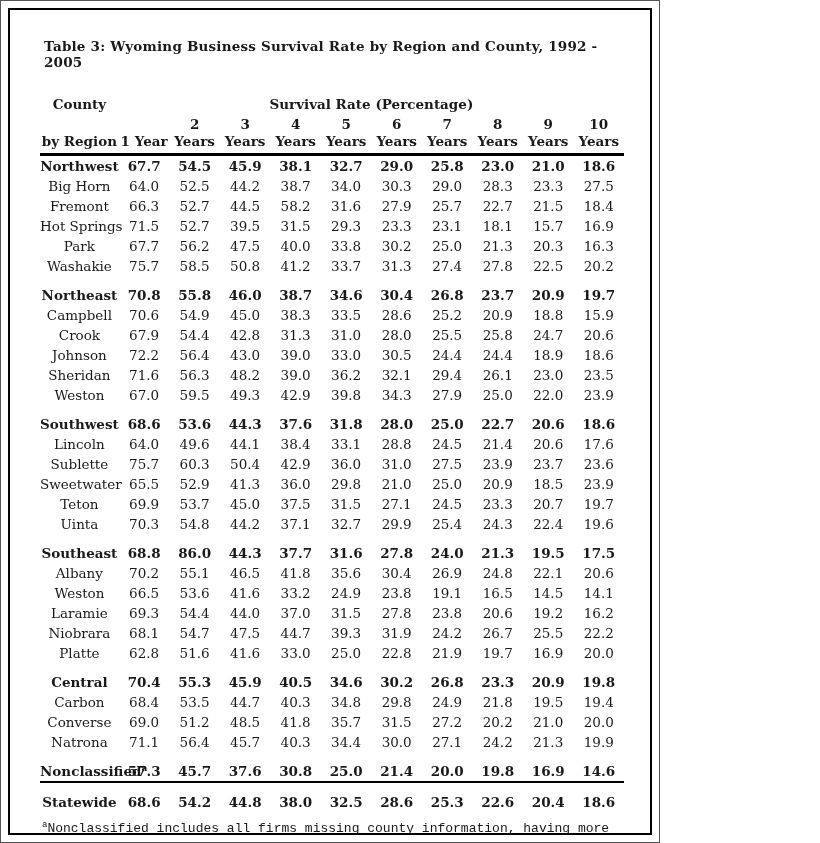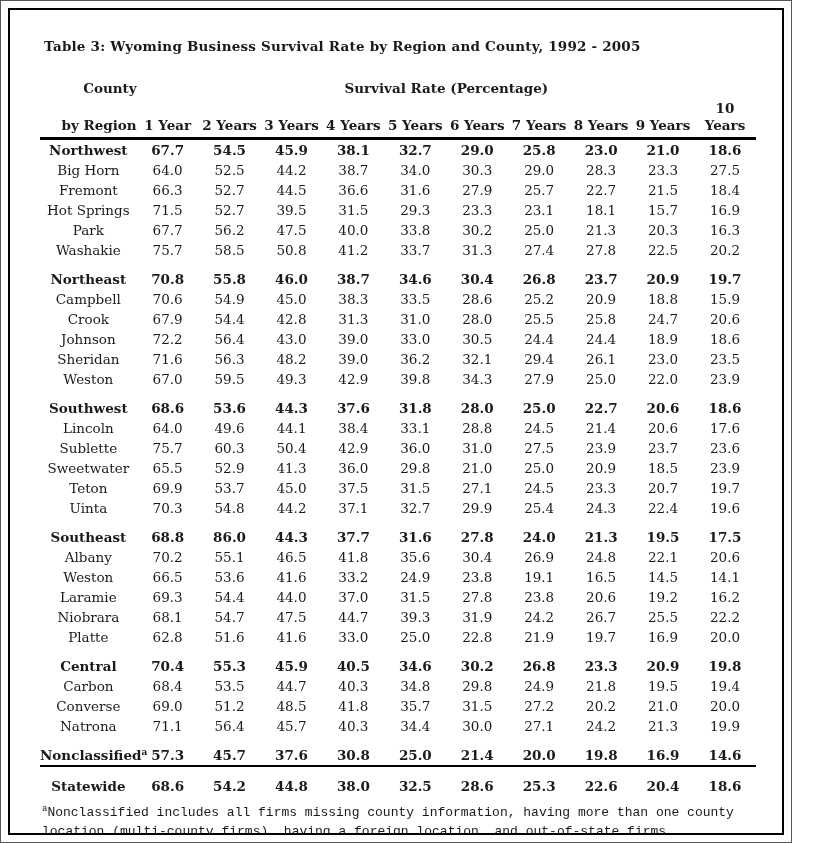--- a/index.html
+++ b/index.html
@@ -4,21 +4,21 @@
 <style>
   html,body { margin:0; padding:0; background:#fff; }
   body {
     width:820px; height:843px;
     font-family:"DejaVu Serif", serif;
     color:#1a1a1a;
     -webkit-font-smoothing:antialiased;
   }
   .outer {
     box-sizing:border-box;
-    width:792px; height:843px;
+    width:660px; height:843px;
     border:1px solid #555;
     padding:7px;
     background:#fff;
   }
   .frame {
     box-sizing:border-box;
     width:100%; height:100%;
     border:2px solid #000;
     padding:16px 26px 0 30px;
     overflow:hidden;
@@ -37,21 +37,21 @@
   }
   col.c-county { width:13.5%; }
   col.c-year   { width:8.65%; }
   thead th {
     font-weight:bold;
     text-align:center;
     vertical-align:bottom;
     padding:0 0 3px 0;
     line-height:17px;
   }
-  thead th.corner { text-align:right; }
+  thead th.corner { text-align:center; }
   thead tr.units th { border-bottom:3px solid #000;margin-top:28px; }
   tbody td {
     text-align:center;
     padding:2px 0;
     line-height:16px;
     white-space:nowrap;
   }
   tbody td.county { text-align:center; }
   tbody tr.bold td { font-weight:bold; }
   tbody tr.spacer td { height:9px; padding:0; line-height:9px; }
@@ -134,21 +134,21 @@
             <td>29.0</td>
             <td>28.3</td>
             <td>23.3</td>
             <td>27.5</td>
           </tr>
           <tr>
             <td class="county">Fremont</td>
             <td>66.3</td>
             <td>52.7</td>
             <td>44.5</td>
-            <td>36.6</td>
+            <td>58.2</td>
             <td>31.6</td>
             <td>27.9</td>
             <td>25.7</td>
             <td>22.7</td>
             <td>21.5</td>
             <td>18.4</td>
           </tr>
           <tr>
             <td class="county">Hot Springs</td>
             <td>71.5</td>

